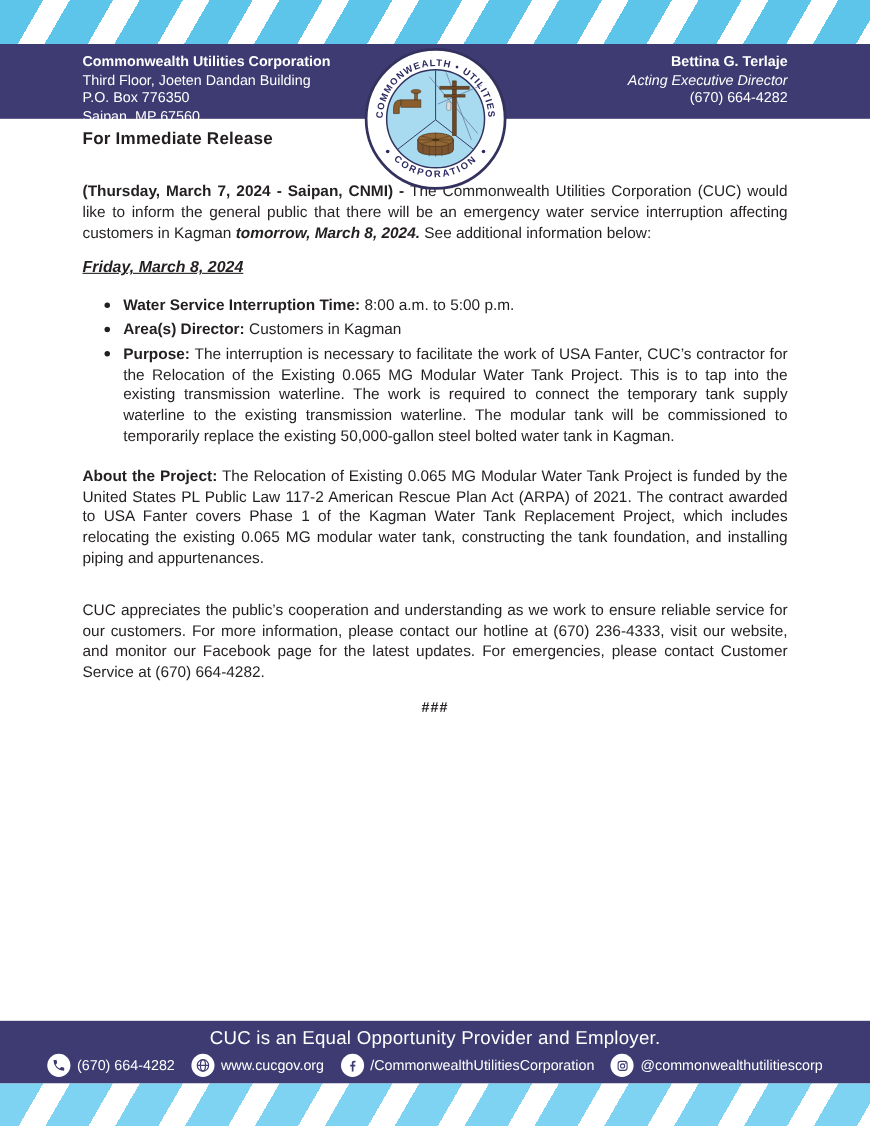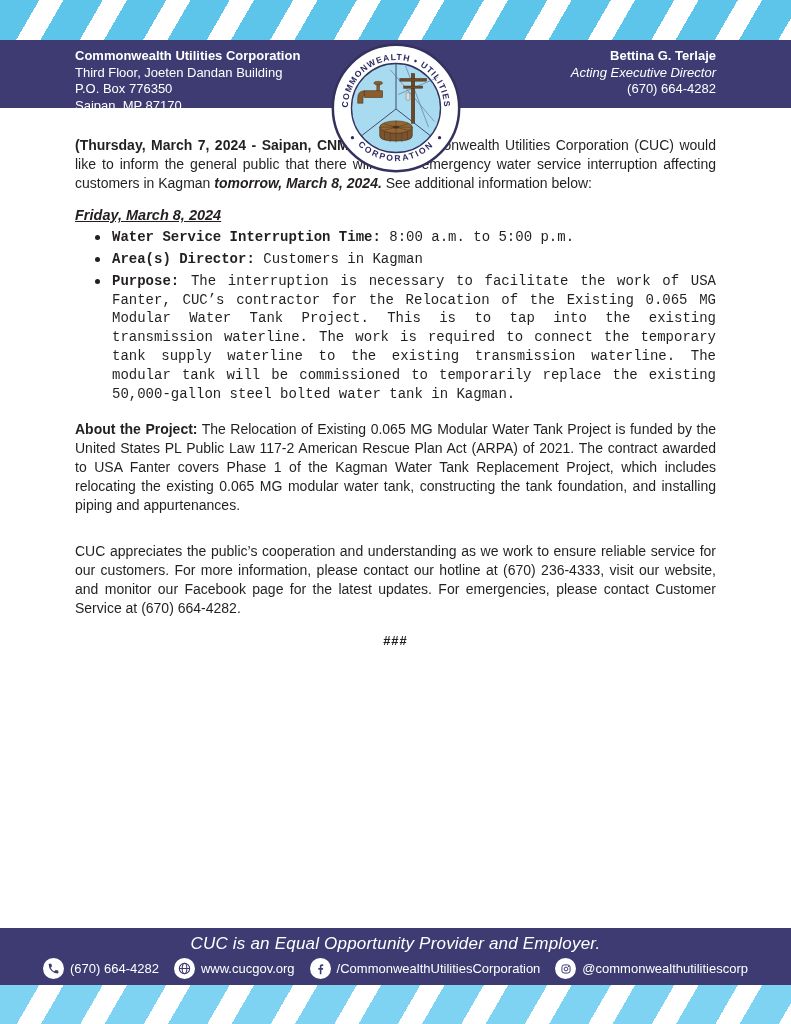--- a/index.html
+++ b/index.html
@@ -36,55 +36,55 @@
   .release-line { margin:10px 0 0 75px; font-size:15.5px; font-weight:bold; letter-spacing:.2px; }
   .title-block  { margin-top:56px; text-align:center; font-weight:bold; font-size:19.5px; line-height:24.5px; color:#2b2b2b; }
   .title-red    { color:#ed3d47; }
   
   .content { padding:0 75px; font-size:14px; line-height:18.8px; }
   .content p { text-align:justify; }
   .para1 { margin-top:28px; }
   .b  { font-weight:bold; }
   .bi { font-weight:bold; font-style:italic; }
   .schedule-heading { margin-top:14px; font-weight:bold; font-style:italic; text-decoration:underline; font-size:14.5px; }
-  ul.advisory-list { margin:3px 0 0 0; padding-left:37px; list-style:none;font-family:Liberation Mono, monospace; }
+  ul.advisory-list { margin:15px 0 0 0; padding-left:37px; list-style:none; }
   ul.advisory-list li { position:relative; text-align:justify; margin-bottom:3px; }
   ul.advisory-list li::before {
     content:""; position:absolute; left:-17px; top:7px;
     width:5px; height:5px; border-radius:50%; background:#231f20;
   }
   .about-para   { margin-top:17px; }
   .closing-para { margin-top:28px; }
   .end-mark { margin-top:14px; text-align:center; font-weight:bold; font-size:13px; letter-spacing:1px; }
   
   .footer-band {
     margin-top:auto; flex:0 0 auto; height:57px; background:#3d3b72; color:#ffffff;
     display:flex; flex-direction:column; align-items:center; justify-content:center; gap:4px;
   }
-  .eeo-line { font-style:italic; font-size:17px; letter-spacing:.2px; }
+  .eeo-line { font-size:17px; letter-spacing:.2px; }
   .contact-row { display:flex; align-items:center; gap:15px; font-size:13px; }
   .contact-item { display:flex; align-items:center; gap:6px; }
   .icon-circle {
     width:21px; height:21px; border-radius:50%; background:#ffffff;
     display:flex; align-items:center; justify-content:center; flex:0 0 auto;
   }
 </style>
 </head>
 <body>
 
 <div class="page">
 
   <div class="stripes-top"></div>
 
   <div class="header-band">
     <div class="hdr-left">
       <div class="hdr-bold">Commonwealth Utilities Corporation</div>
       <div>Third Floor, Joeten Dandan Building</div>
       <div>P.O. Box 776350</div>
-      <div>Saipan, MP 87170</div>
+      <div>Saipan, MP 67560</div>
     </div>
     <div class="hdr-right">
       <div class="hdr-bold">Bettina G. Terlaje</div>
       <div class="hdr-italic">Acting Executive Director</div>
       <div>(670) 664-4282</div>
     </div>
   </div>
 
   <div class="logo-wrap">
     <svg viewBox="-70 -70 140 140" width="134" height="134">
@@ -125,20 +125,21 @@
         <textPath href="#arcTop" startOffset="50%" text-anchor="middle">COMMONWEALTH • UTILITIES</textPath>
       </text>
       <text font-size="9" font-weight="bold" fill="#2b2960" letter-spacing="2" font-family="Liberation Sans, sans-serif">
         <textPath href="#arcBottom" startOffset="50%" text-anchor="middle">CORPORATION</textPath>
       </text>
       <circle cx="-45.5" cy="31" r="1.7" fill="#2b2960"></circle>
       <circle cx="45.5" cy="31" r="1.7" fill="#2b2960"></circle>
     </svg>
   </div>
 
+  <div class="release-line">For Immediate Release</div>
 
 
   <div class="content">
     <p class="para1"><span class="b">(Thursday, March 7, 2024 - Saipan, CNMI) -</span><span> The Commonwealth Utilities Corporation (CUC) would like to inform the general public that there will be an emergency water service interruption affecting customers in Kagman </span><span class="bi">tomorrow, March 8, 2024.</span><span> See additional information below:</span></p>
 
     <div class="schedule-heading">Friday, March 8, 2024</div>
 
     <ul class="advisory-list">
       <li><span class="b">Water Service Interruption Time:</span><span> 8:00 a.m. to 5:00 p.m.</span></li>
       <li><span class="b">Area(s) Director:</span><span> Customers in Kagman</span></li>

